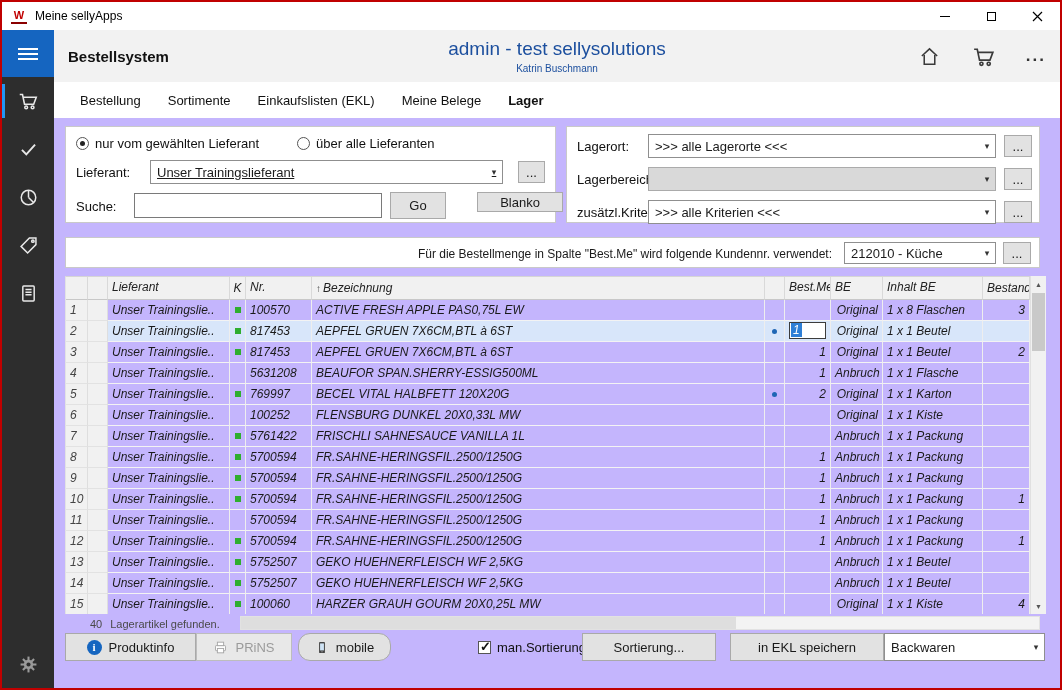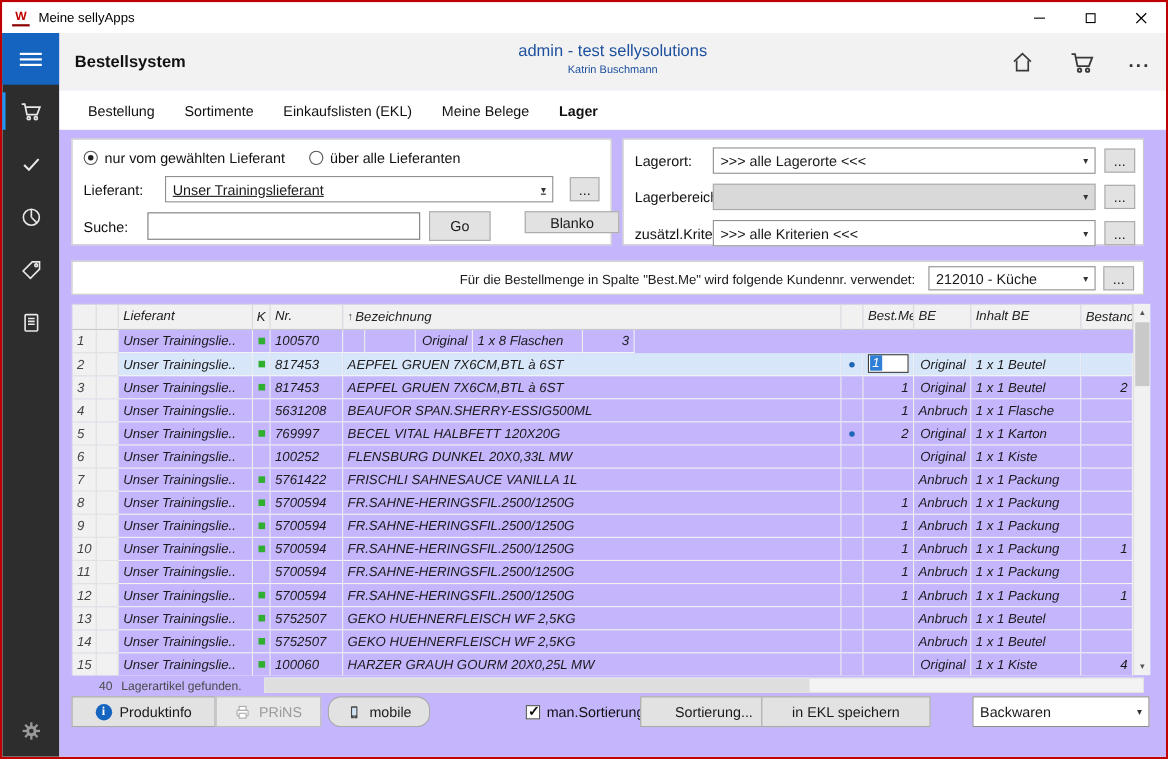--- a/index.html
+++ b/index.html
@@ -28,33 +28,33 @@
   .nav-item{height:48px;display:flex;align-items:center;justify-content:center;position:relative;}
   .nav-item.active::before{content:"";position:absolute;left:0;top:7px;bottom:7px;width:3px;background:#2196f3;}
   .settings-slot{position:absolute;bottom:8px;left:0;width:52px;height:32px;display:flex;align-items:center;justify-content:center;}
 
   
   .content{position:relative;flex:1;background:#c4b5fd;}
 
   .header{position:absolute;left:0;top:0;width:100%;height:52px;background:#f2f2f2;}
   .app-title{position:absolute;left:14px;top:18px;font-size:15px;font-weight:bold;color:#111;}
   .account{position:absolute;left:50%;top:8px;transform:translateX(-50%);text-align:center;color:#1c4f9e;white-space:nowrap;}
-  .account-name{font-size:15px;}
+  .account-name{font-size:19px;}
   .account-user{font-size:10px;margin-top:3px;}
   .header-actions{position:absolute;right:14px;top:0;height:100%;display:flex;align-items:center;gap:30px;}
   .dots{font-size:17px;font-weight:bold;color:#333;letter-spacing:2px;line-height:10px;}
 
   .tabs{position:absolute;left:0;top:52px;width:100%;height:36px;background:#fff;display:flex;align-items:center;padding-left:26px;gap:27px;font-size:13px;color:#111;}
   .tab.active{font-weight:bold;}
 
   
   .panel{position:absolute;border:1px solid #c9c9c9;background:#fff;}
   .panel-left{left:11px;top:96px;width:491px;height:97px;}
   .panel-right{left:512px;top:96px;width:474px;height:97px;}
-  .radio-row{position:absolute;left:10px;top:9px;display:flex;gap:22px;align-items:center;font-size:13px;color:#111;}
+  .radio-row{position:absolute;left:10px;top:9px;display:flex;gap:38px;align-items:center;font-size:13px;color:#111;}
   .radio{display:flex;align-items:center;gap:6px;}
   .radio-circle{width:13px;height:13px;border:1px solid #555;border-radius:50%;background:#fff;position:relative;flex:none;}
   .radio-circle.checked::after{content:"";position:absolute;left:3px;top:3px;width:5px;height:5px;border-radius:50%;background:#222;}
   .plabel{position:absolute;font-size:13px;color:#111;}
   .combo{border:1px solid #8f8f8f;background:#fff;display:flex;align-items:center;font-size:13px;color:#1a1a1a;position:absolute;}
   .combo-text{flex:1;padding:0 6px;white-space:nowrap;overflow:hidden;}
   .combo-arrow{width:16px;text-align:center;font-size:9px;color:#333;flex:none;}
   .combo.disabled{background:#d9d9d9;border-color:#ababab;}
   .textinput{position:absolute;border:1px solid #7a7a7a;background:#fff;font-size:13px;padding:0 5px;font-family:inherit;}
   .pushbtn{position:absolute;background:#e2e2e2;border:1px solid #a9a9a9;font-size:13px;color:#1a1a1a;display:flex;align-items:center;justify-content:center;gap:7px;}
@@ -290,20 +290,21 @@
           </div>
           <div class="grid-body">
               <div class="grid-row">
     <div class="cell c-num">1</div>
     <div class="cell c-ind"></div>
     <div class="cell c-lief">Unser Trainingslie..</div>
     <div class="cell c-k">
                   <span class="greensq"></span>
                 </div>
     <div class="cell c-nr">100570</div>
+    <div class="cell c-bez">ACTIVE FRESH APPLE PAS0,75L EW</div>
     <div class="cell c-dot"></div>
     <div class="cell c-bestme right"></div>
     <div class="cell c-be right">Original</div>
     <div class="cell c-inhalt">1 x 8 Flaschen</div>
     <div class="cell c-bestand right">3</div>
   </div>
               <div class="grid-row selected">
     <div class="cell c-num">2</div>
     <div class="cell c-ind"></div>
     <div class="cell c-lief">Unser Trainingslie..</div>
@@ -547,21 +548,21 @@
             <rect x="8.7" y="5" width="6.6" height="12" fill="#cfe3f5"></rect>
             <circle cx="12" cy="19.3" r="1" fill="#ccc"></circle>
         </svg>
         <span>mobile</span>
       </button>
       <div class="check-row">
         <span class="checkbox checked"></span>
         <span>man.Sortierung</span>
       </div>
       <button class="pushbtn tbtn" style="left:528px;width:134px;">Sortierung...</button>
-      <button class="pushbtn tbtn" style="left:638px;width:154px;">in EKL speichern</button>
+      <button class="pushbtn tbtn" style="left:676px;width:154px;">in EKL speichern</button>
       <div class="combo toolbar-combo">
         <span class="combo-text">Backwaren</span>
         <span class="combo-arrow">▾</span>
       </div>
 
     </div>
   </div>
 </div>
 
 </body></html>

